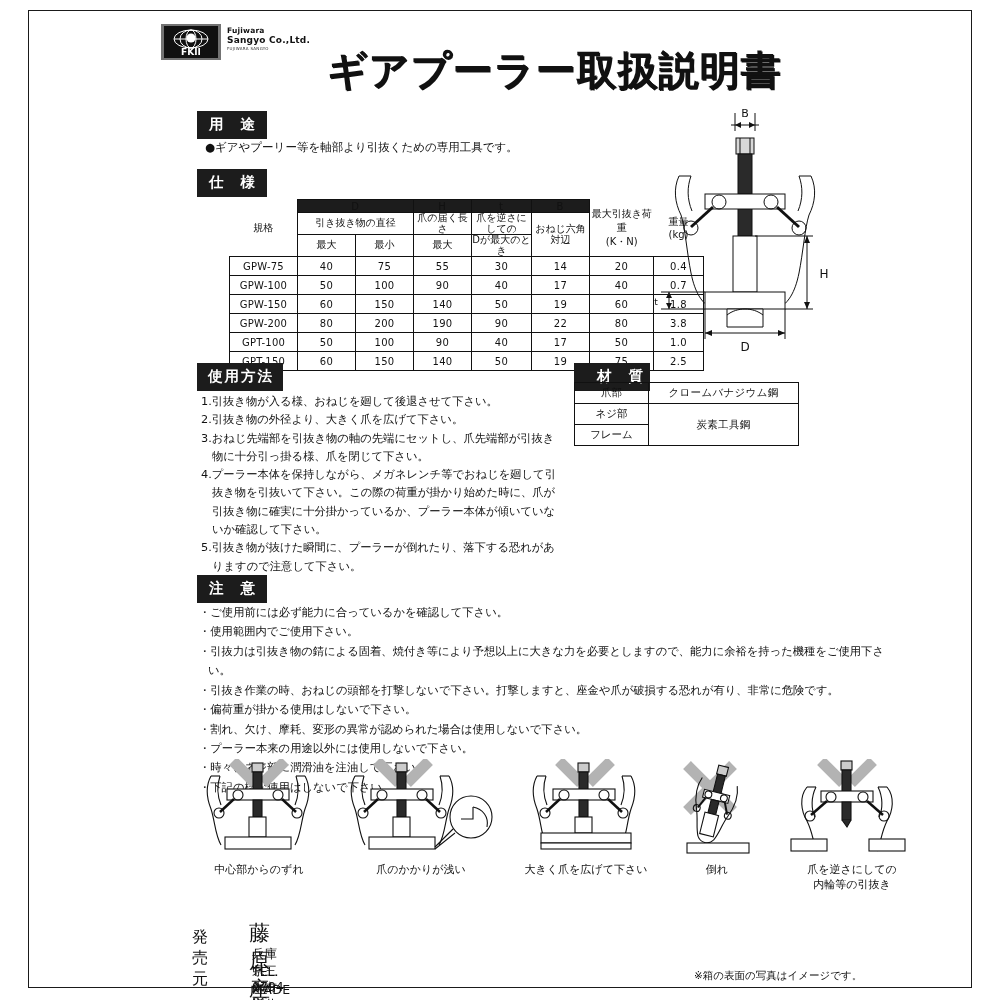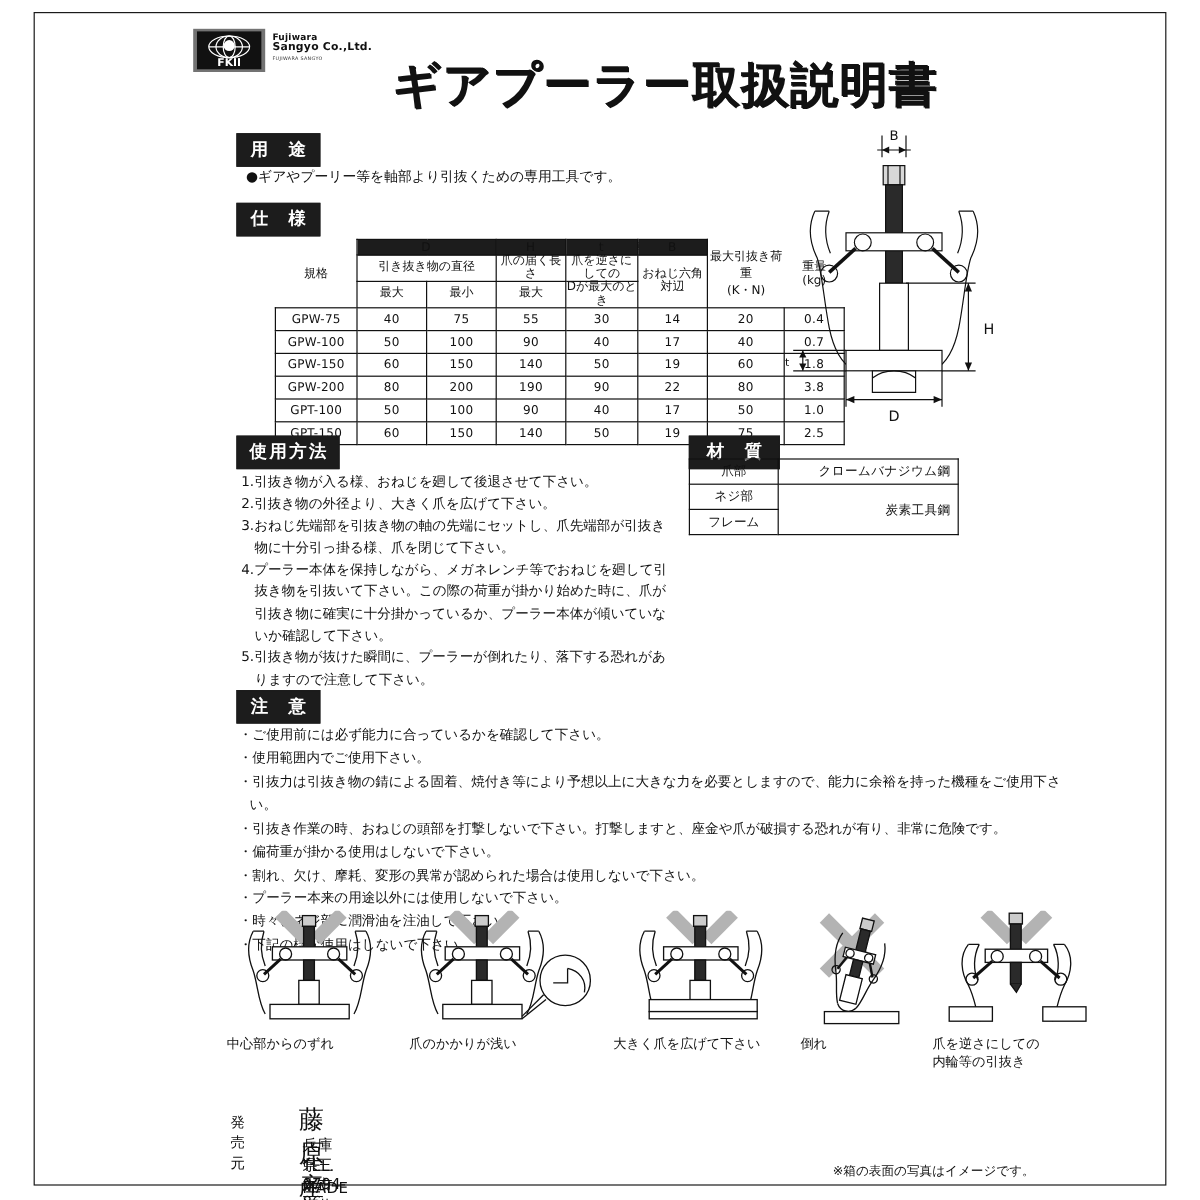--- a/index.html
+++ b/index.html
@@ -98,21 +98,21 @@
   table.mat { border-collapse: collapse; }
   table.mat td {
     border: 1px solid #111;
     font-size: 10.5px;
     color: #111;
     text-align: center;
     height: 21px;
     padding: 0 6px;
   }
   table.mat td.lbl { width: 74px; text-align: center; }
-  table.mat td.val { width: 150px; text-align: right; }
+  table.mat td.val { width: 150px; }
 
   
   .usage-list { position: absolute; left: 172px; top: 382px; width: 360px; }
   .usage-list li {
     list-style: none;
     font-size: 11.3px;
     line-height: 1.62;
     color: #111;
     text-indent: -11px;
     padding-left: 11px;
@@ -125,29 +125,29 @@
     list-style: none;
     font-size: 11.3px;
     line-height: 1.72;
     color: #111;
     text-indent: -9px;
     padding-left: 9px;
   }
 
   
   .figs { position: absolute; left: 160px; top: 748px; width: 700px; height: 140px; }
-  .fig { position: absolute; }
+  .fig { position: absolute; text-align: center; }
   .fig .cap {
     font-size: 11px; color: #111; line-height: 1.35; margin-top: 2px;
     white-space: pre-line;
   }
 
   
   .footer { position: absolute; left: 163px; top: 908px; color:#111; }
-  .f-label { position:absolute; left:0; top: 8px; font-size: 12px; }
+  .f-label { position:absolute; left:0; top: 8px; font-size: 16px; }
   .f-company { position:absolute; left: 57px; top: 0px; font-size: 21px; letter-spacing: 1px;}
   .f-addr { position:absolute; left: 60px; top: 27px; font-size: 12.5px; }
   .f-tel  { position:absolute; left: 60px; top: 45px; font-size: 12.5px; }
   .f-made { position:absolute; left: 60px; top: 63px; font-size: 12.5px; letter-spacing:.4px;}
   .box-note { position: absolute; left: 665px; top: 958px; font-size: 10.5px; color: #111; }
 
   
   .diagram { position: absolute; left: 618px; top: 92px; width: 236px; height: 252px; }
 </style>
 </head>
@@ -355,21 +355,21 @@
 
     <div class="chip" style="left:168px; top:352px; width:86px; letter-spacing:2px; text-indent:2px;">使用方法</div>
     <ul class="usage-list" id="usage-list">
         <li>1.引抜き物が入る様、おねじを廻して後退させて下さい。</li>
         <li>2.引抜き物の外径より、大きく爪を広げて下さい。</li>
         <li>3.おねじ先端部を引抜き物の軸の先端にセットし、爪先端部が引抜き物に十分引っ掛る様、爪を閉じて下さい。</li>
         <li>4.プーラー本体を保持しながら、メガネレンチ等でおねじを廻して引抜き物を引抜いて下さい。この際の荷重が掛かり始めた時に、爪が引抜き物に確実に十分掛かっているか、プーラー本体が傾いていないか確認して下さい。</li>
         <li>5.引抜き物が抜けた瞬間に、プーラーが倒れたり、落下する恐れがありますので注意して下さい。</li>
       </ul>
 
-    <div class="chip" style="left:545px; top:352px; width:76px;">材 質</div>
+    <div class="chip" style="left:545px; top:352px; width:76px;text-align:right;">材 質</div>
     <div class="mat-wrap">
       <table class="mat">
         <tbody>
           <tr>
             <td class="lbl">爪部</td>
             <td class="val">クロームバナジウム鋼</td>
           </tr>
           <tr>
             <td class="lbl">ネジ部</td>
             <td class="val" rowspan="2">炭素工具鋼</td>

